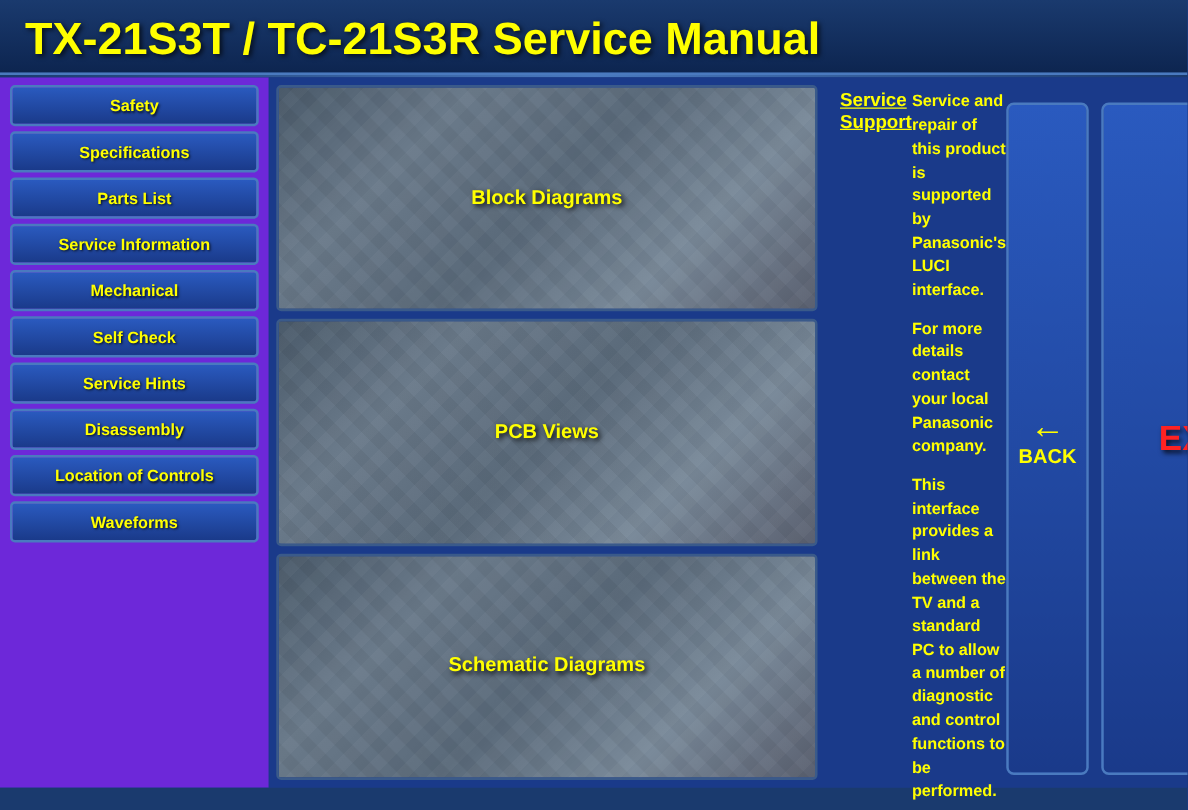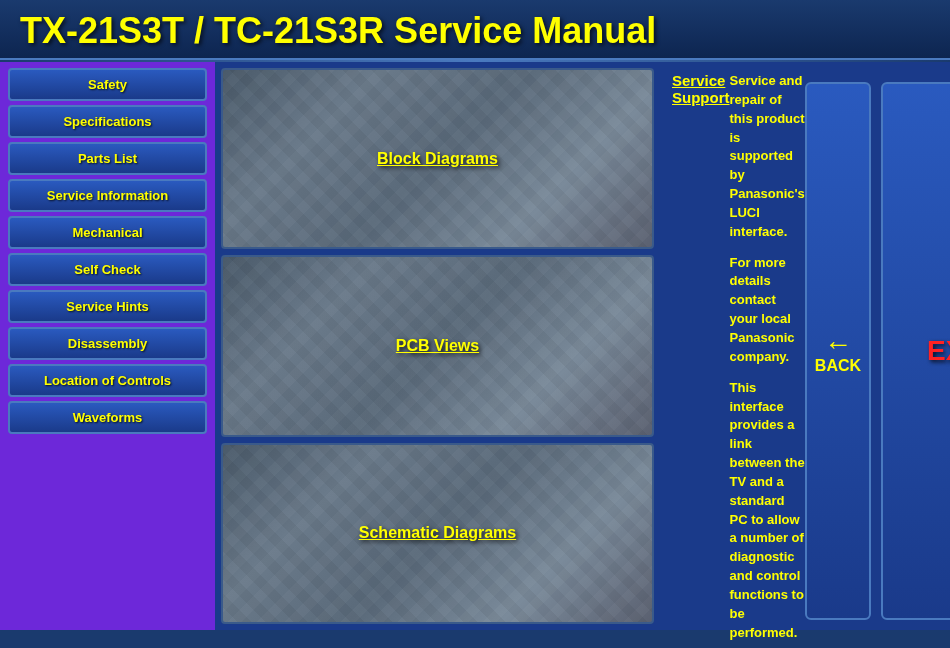--- a/index.html
+++ b/index.html
@@ -89,21 +89,20 @@
         repeating-linear-gradient(-45deg, transparent, transparent 10px, rgba(255,255,255,0.03) 10px, rgba(255,255,255,0.03) 20px);
     }
 
     .diagram-label {
       color: #ffff00;
       font-size: 16px;
       font-weight: bold;
       text-shadow: 2px 2px 4px rgba(0,0,0,0.9);
       z-index: 1;
       text-align: center;
-      text-decoration: underline;
     }
 
     
     .right-panel {
       width: 290px;
       background-color: #1a3a8a;
       padding: 10px 12px;
       display: flex;
       flex-direction: row;
       flex-shrink: 0;

